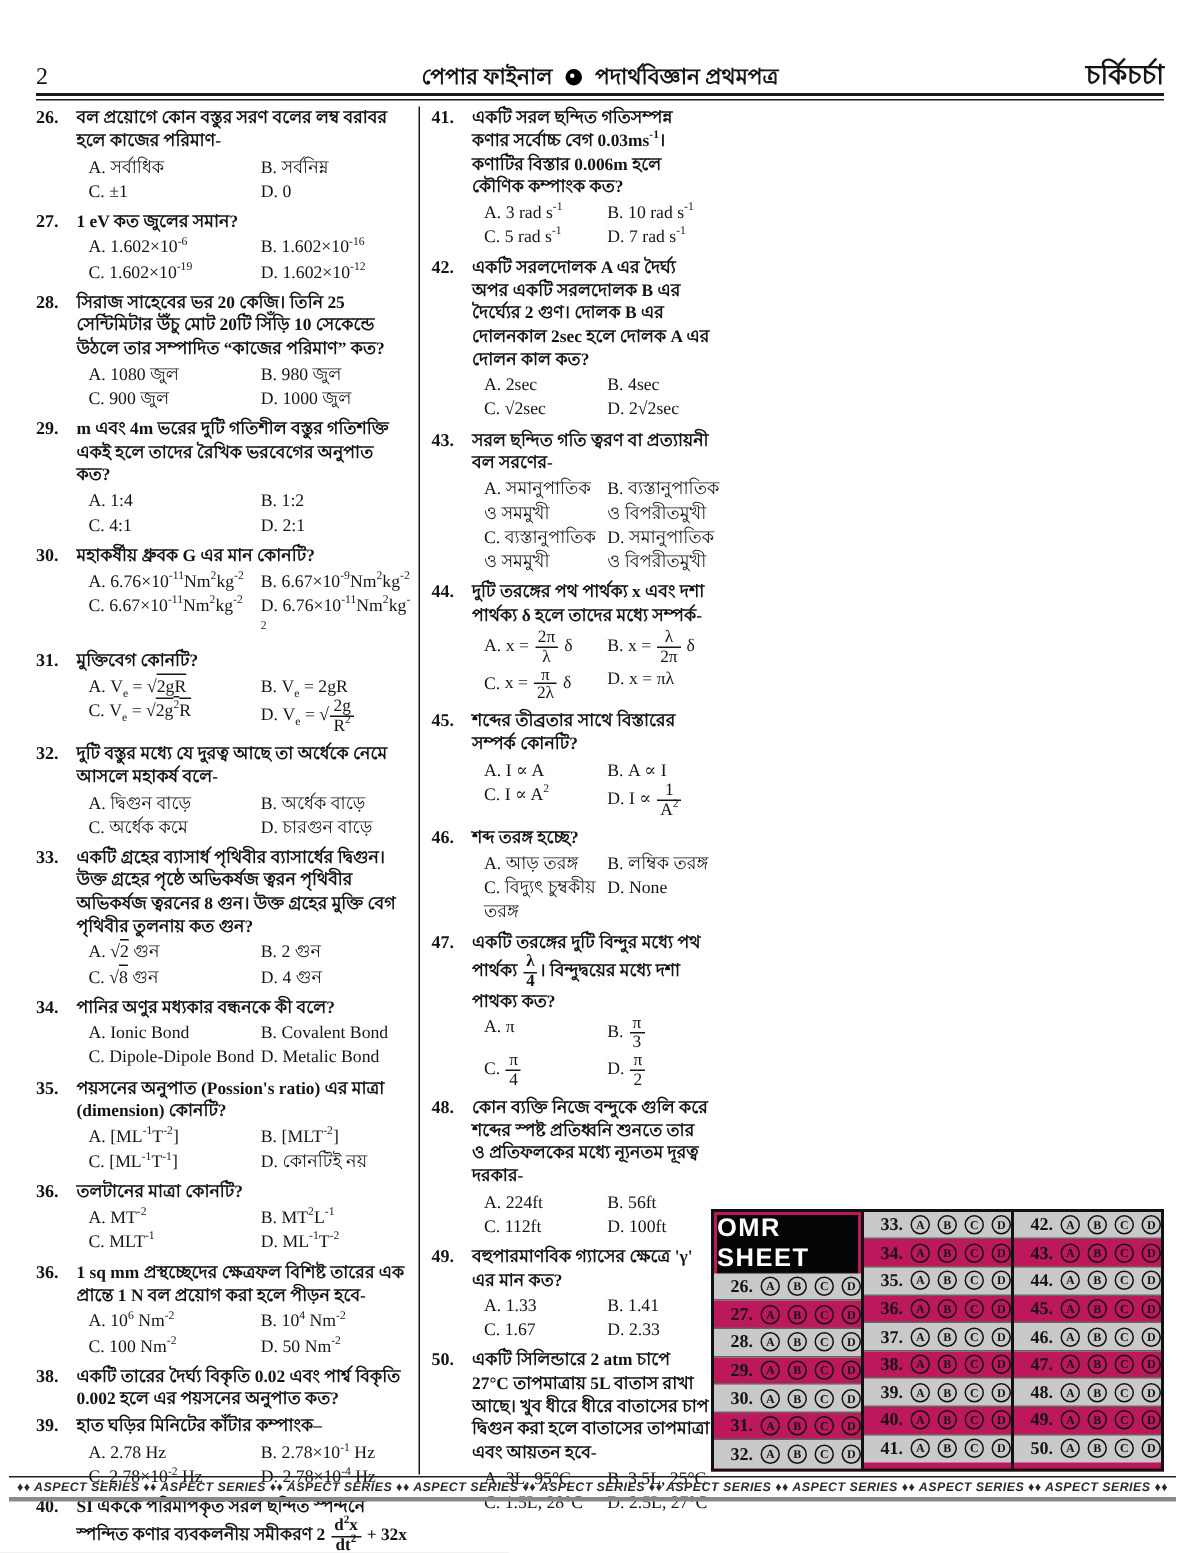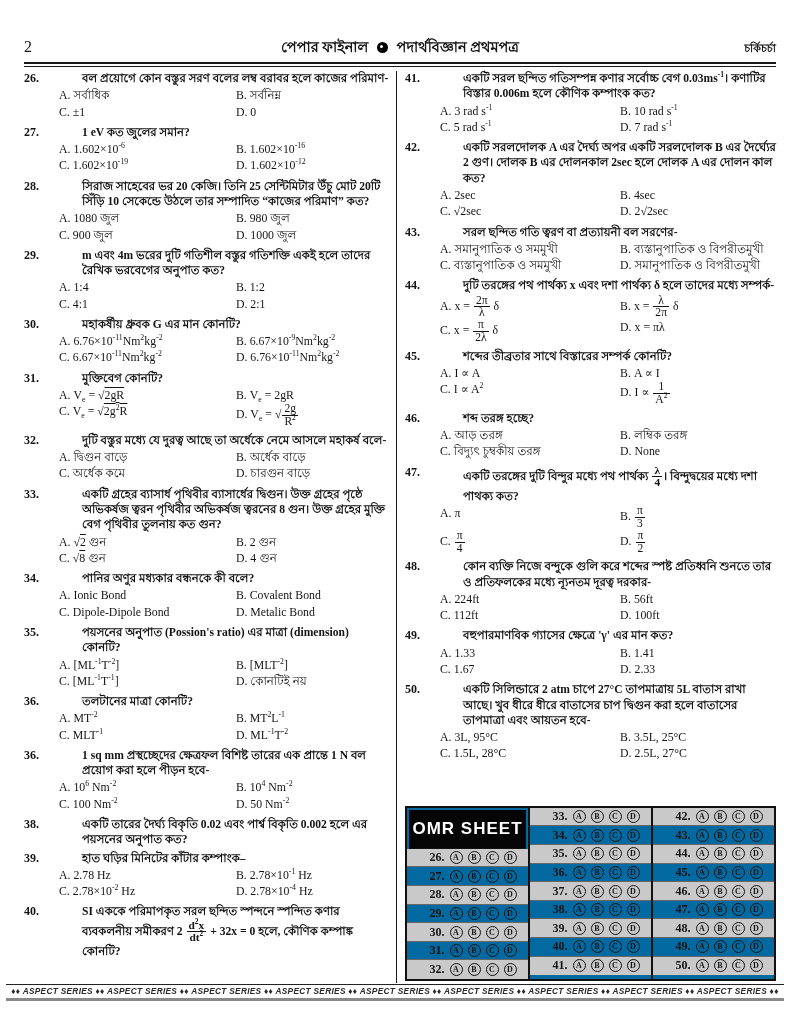--- a/index.html
+++ b/index.html
@@ -4,43 +4,43 @@
 <style>
   html,body{margin:0;padding:0;background:#e8e8e8;}
   .page{position:relative;width:800px;height:1035px;background:#ffffff;margin:0 auto;
         font-family:"Liberation Serif","DejaVu Serif",serif;color:#141414;overflow:hidden;}
   
   .header{position:absolute;top:36px;left:24px;right:24px;display:flex;align-items:baseline;}
   .pageno{font-size:16px;width:80px;}
   .htitle{flex:1;text-align:center;font-weight:bold;font-size:14.5px;}
   .hsep{display:inline-block;width:11px;height:11px;background:#000;border-radius:50%;margin:0 5px;vertical-align:-1px;position:relative;}
   .hsep::after{content:"";position:absolute;left:3px;top:3px;width:3px;height:3px;background:#fff;border-radius:50%;}
-  .brand{width:80px;text-align:right;font-weight:bold;font-size:11px;}
+  .brand{width:80px;text-align:right;font-weight:bold;font-size:18px;}
   .hrule{position:absolute;top:62px;left:24px;right:24px;height:2px;border-top:2px solid #1a1a1a;border-bottom:1px solid #1a1a1a;}
   
   .columns{position:absolute;top:71px;left:24px;right:24px;bottom:52px;display:flex;}
   .colL{width:372px;padding-right:7px;box-sizing:border-box;}
   .vdiv{width:1px;background:#1a1a1a;}
-  .colR{flex:1;padding-left:8px;box-sizing:border-box;display:flex;flex-direction:column;}
+  .colR{flex:1;padding-left:8px;box-sizing:border-box;display:flex;flex-direction:row;}
   
   .q{display:flex;margin:0 0 3px 0;}
   .qnum{width:27px;flex:0 0 27px;font-weight:bold;font-size:12px;line-height:1.32;}
   .qbody{flex:1;min-width:0;}
-  .stem{font-weight:bold;font-size:11.6px;line-height:1.32;margin-left:31px;}
+  .stem{font-weight:bold;font-size:11.6px;line-height:1.32;}
   .opts{display:grid;grid-template-columns:53% 47%;column-gap:2px;row-gap:0;margin:1px 0 2px 8px;}
   .opt{font-size:11.8px;line-height:1.38;}
   .olab{margin-right:3px;}
   sup{font-size:0.66em;line-height:0;}
   sub{font-size:0.66em;line-height:0;}
   .fr{display:inline-block;text-align:center;vertical-align:middle;line-height:1.02;font-size:0.98em;margin:0 1px;}
   .fr .nu{display:block;border-bottom:1px solid #141414;padding:0 2px;}
   .fr .de{display:block;padding:0 2px;}
   .ov{text-decoration:overline;}
   
-  .omr{margin-top:auto;border:2px solid #111;display:flex;background:#0369a1;margin-bottom:2px;}
+  .omr{margin-top:auto;border:2px solid #111;display:flex;background:#be185d;margin-bottom:2px;}
   .omr-col{flex:1;display:flex;flex-direction:column;}
   .omr-col + .omr-col{border-left:2px solid #111;}
   .omr-head{height:38px;background:#050505;color:#fff;display:flex;align-items:center;justify-content:center;
             font-family:"Liberation Sans","DejaVu Sans",sans-serif;font-weight:bold;font-size:17px;letter-spacing:1px;
             border-bottom:1px solid #111;margin:2px 2px 0 2px;}
   .omr-row{height:18.6px;display:flex;align-items:center;justify-content:center;gap:5px;border-bottom:1px solid #666;box-sizing:border-box;}
   .omr-row:last-child{border-bottom:none;}
   .omr-row.shade{background:#c9c9c9;}
   .onum{font-weight:bold;font-size:12px;width:26px;text-align:right;}
   .bub{width:13px;height:13px;border:1.5px solid #111;border-radius:50%;display:inline-flex;align-items:center;justify-content:center;

